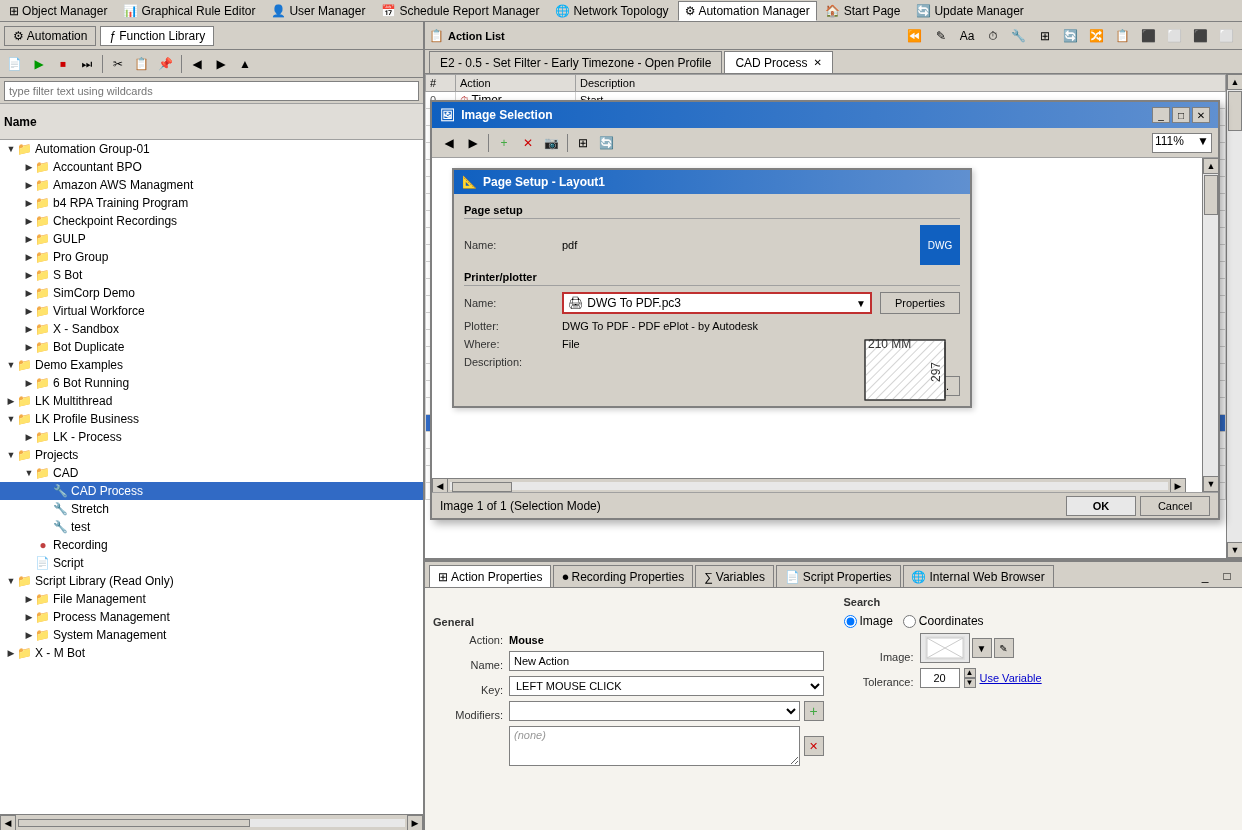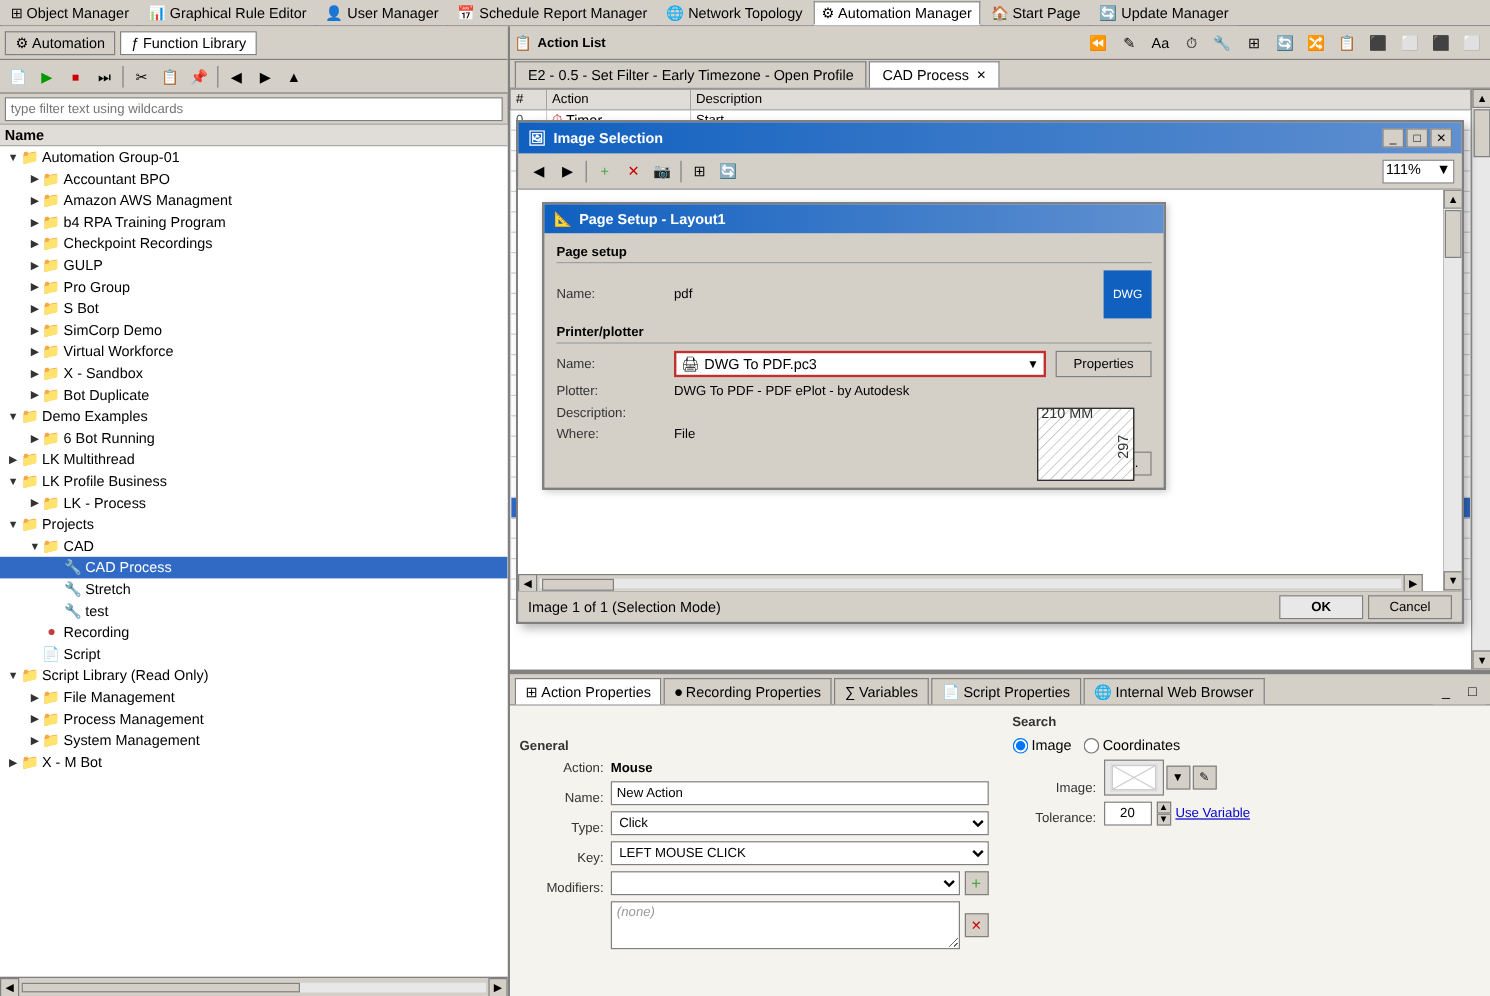--- a/index.html
+++ b/index.html
@@ -99,21 +99,21 @@
       height: 20px;
       border: 1px solid #808080;
       background: #fff;
       padding: 0 4px;
       font-size: 11px;
       color: #999;
     }
 
     
     .tree-header {
-      height: 18px;
+      height: 36px;
       background: #e0ddd8;
       display: flex;
       align-items: center;
       padding: 0 4px;
       border-bottom: 1px solid #a0a0a0;
       font-weight: bold;
       font-size: 11px;
     }
 
     
@@ -1174,26 +1174,20 @@
 
         <div class="left-form">
           <div class="form-section-title">General</div>
           <div class="form-row">
             <span class="form-label">Action:</span>
             <span class="form-value">Mouse</span>
           </div>
           <div class="form-row">
             <span class="form-label">Name:</span>
             <input class="form-input" type="text" value="New Action" style="">
-          </div>
-          <div class="form-row">
-            <span class="form-label">Type:</span>
-            <select class="form-select">
-              <option>Click</option>
-            </select>
           </div>
           <div class="form-row">
             <span class="form-label">Key:</span>
             <select class="form-select">
               <option>LEFT MOUSE CLICK</option>
             </select>
           </div>
           <div class="form-row">
             <span class="form-label">Modifiers:</span>
             <div class="modifiers-row" style="flex:1;">
@@ -1313,25 +1307,25 @@
               <span class="ps-dropdown-arrow">▼</span>
             </div>
             <button class="ps-properties-btn">Properties</button>
           </div>
           <div class="ps-row">
             <span class="ps-label">Plotter:</span>
             <span class="ps-value">DWG To PDF - PDF ePlot - by Autodesk</span>
           </div>
           <div style="position:relative; padding-right:110px;">
             <div class="ps-row">
-              <span class="ps-label">Description:</span>
+              <span class="ps-label">Where:</span>
+              <span class="ps-value">File</span>
             </div>
             <div class="ps-row">
-              <span class="ps-label">Where:</span>
-              <span class="ps-value">File</span>
+              <span class="ps-label">Description:</span>
             </div>
 
             <div style="position:absolute;right:10px;top:0;width:90px;height:70px;">
               <svg width="90" height="70">
                 <rect x="5" y="2" width="80" height="60" fill="white" stroke="#333" stroke-width="1"></rect>
                 <rect x="5" y="2" width="80" height="60" fill="url(#hatch)" stroke="#333"></rect>
                 <defs>
                   <pattern id="hatch" patternUnits="userSpaceOnUse" width="6" height="6" patternTransform="rotate(45)">
                     <line x1="0" y1="0" x2="0" y2="6" stroke="#aaa" stroke-width="1"></line>
                   </pattern>

